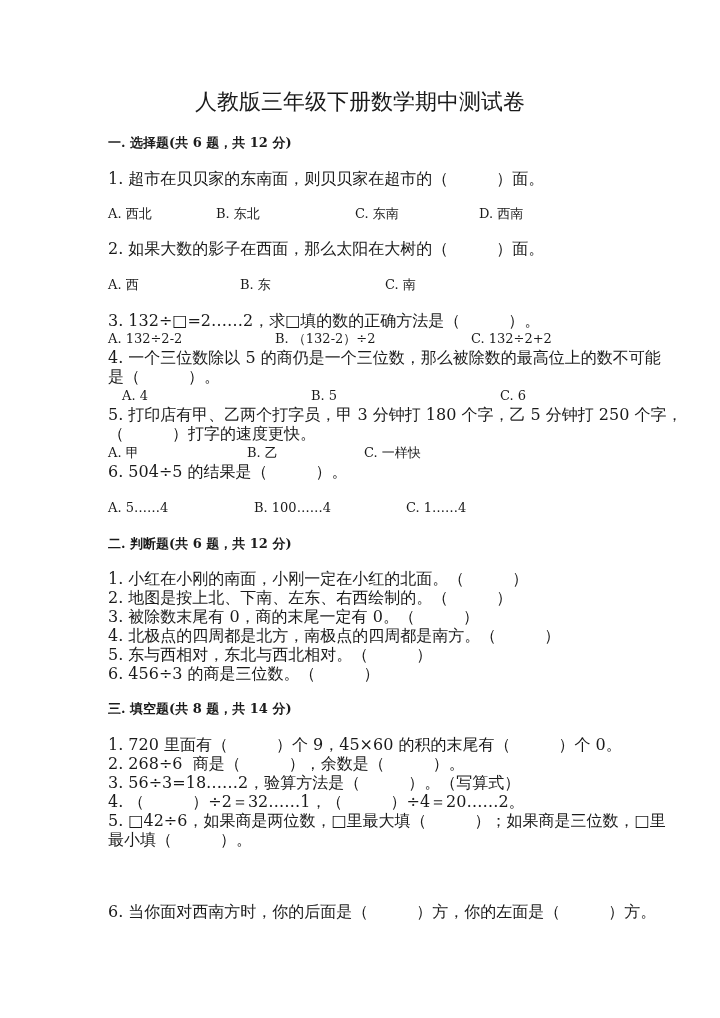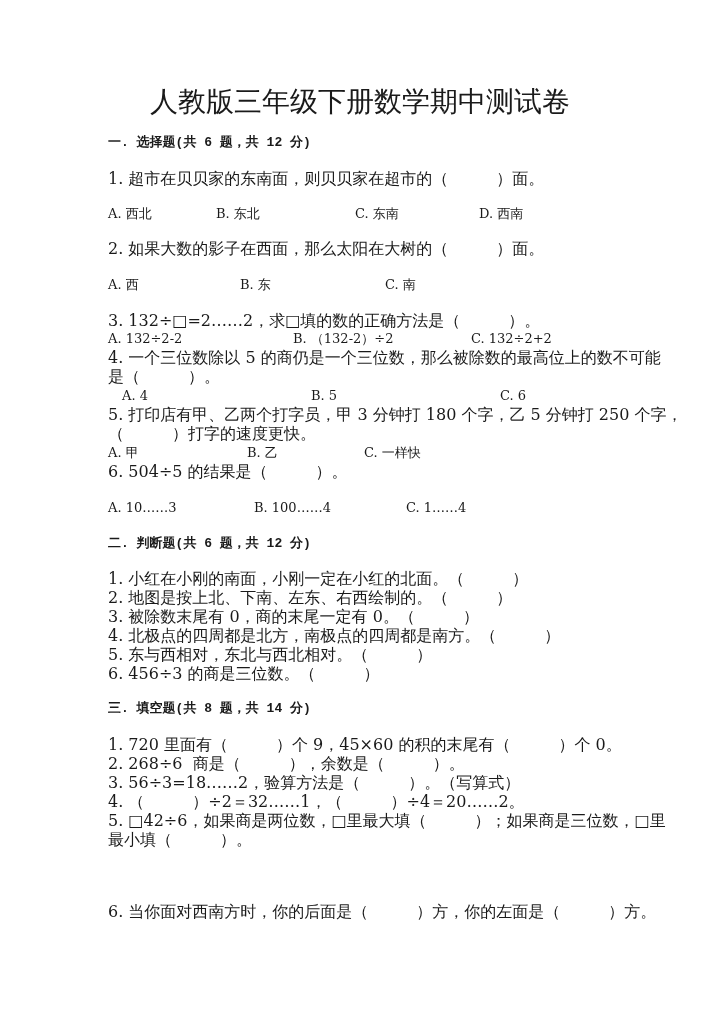--- a/index.html
+++ b/index.html
@@ -1,21 +1,21 @@
 <!DOCTYPE html>
 <html><head>
 <meta charset="utf-8">
 <style>
   html, body { margin: 0; padding: 0; background: #ffffff; }
   body { width: 720px; height: 1018px; position: relative; overflow: hidden;
          font-family: "DejaVu Serif", "Liberation Serif", serif; color: #1a1a1a; }
   .line { position: absolute; left: 108px; font-size: 16px; line-height: 16px; white-space: pre; }
   .title { position: absolute; left: 0; width: 720px; top: 88px; text-align: center;
-           font-size: 28px; line-height: 28px; }
-  .section { font-weight: bold; font-size: 13px; font-family: Liberation Mono, monospace; }
+           font-size: 22px; line-height: 28px; }
+  .section { font-weight: bold; font-size: 13px; }
   .opt { position: absolute; font-size: 13px; line-height: 16px; white-space: pre; text-align: right; }
 </style>
 </head>
 <body>
 
 <div class="title">人教版三年级下册数学期中测试卷</div>
 
 <div class="line section" style="top:135px">一. 选择题(共 6 题，共 12 分)</div>
 
 <div class="line" style="top:171px">1. 超市在贝贝家的东南面，则贝贝家在超市的（　　　）面。</div>
@@ -24,37 +24,37 @@
 <div class="opt" style="top:206px;left:355px">C. 东南</div>
 <div class="opt" style="top:206px;left:479px">D. 西南</div>
 
 <div class="line" style="top:241px">2. 如果大数的影子在西面，那么太阳在大树的（　　　）面。</div>
 <div class="opt" style="top:277px;left:108px">A. 西</div>
 <div class="opt" style="top:277px;left:240px">B. 东</div>
 <div class="opt" style="top:277px;left:385px">C. 南</div>
 
 <div class="line" style="top:313px">3. 132÷□=2……2，求□填的数的正确方法是（　　　）。</div>
 <div class="opt" style="top:331px;left:108px">A. 132÷2-2</div>
-<div class="opt" style="top:331px;left:293px">B. （132-2）÷2</div>
+<div class="opt" style="top:331px;left:275px">B. （132-2）÷2</div>
 <div class="opt" style="top:331px;left:471px">C. 132÷2+2</div>
 
 <div class="line" style="top:350px">4. 一个三位数除以 5 的商仍是一个三位数，那么被除数的最高位上的数不可能</div>
 <div class="line" style="top:369px">是（　　　）。</div>
 <div class="opt" style="top:388px;left:122px">A. 4</div>
 <div class="opt" style="top:388px;left:311px">B. 5</div>
 <div class="opt" style="top:388px;left:500px">C. 6</div>
 
 <div class="line" style="top:407px">5. 打印店有甲、乙两个打字员，甲 3 分钟打 180 个字，乙 5 分钟打 250 个字，</div>
 <div class="line" style="top:426px">（　　　）打字的速度更快。</div>
 <div class="opt" style="top:445px;left:108px">A. 甲</div>
 <div class="opt" style="top:445px;left:247px">B. 乙</div>
 <div class="opt" style="top:445px;left:364px">C. 一样快</div>
 
 <div class="line" style="top:464px">6. 504÷5 的结果是（　　　）。</div>
-<div class="opt" style="top:500px;left:108px">A. 10……3</div>
+<div class="opt" style="top:500px;left:108px">A. 5……4</div>
 <div class="opt" style="top:500px;left:254px">B. 100……4</div>
 <div class="opt" style="top:500px;left:406px">C. 1……4</div>
 
 <div class="line section" style="top:536px">二. 判断题(共 6 题，共 12 分)</div>
 <div class="line" style="top:571px">1. 小红在小刚的南面，小刚一定在小红的北面。（　　　）</div>
 <div class="line" style="top:590px">2. 地图是按上北、下南、左东、右西绘制的。（　　　）</div>
 <div class="line" style="top:609px">3. 被除数末尾有 0，商的末尾一定有 0。（　　　）</div>
 <div class="line" style="top:628px">4. 北极点的四周都是北方，南极点的四周都是南方。（　　　）</div>
 <div class="line" style="top:647px">5. 东与西相对，东北与西北相对。（　　　）</div>
 <div class="line" style="top:666px">6. 456÷3 的商是三位数。（　　　）</div>

